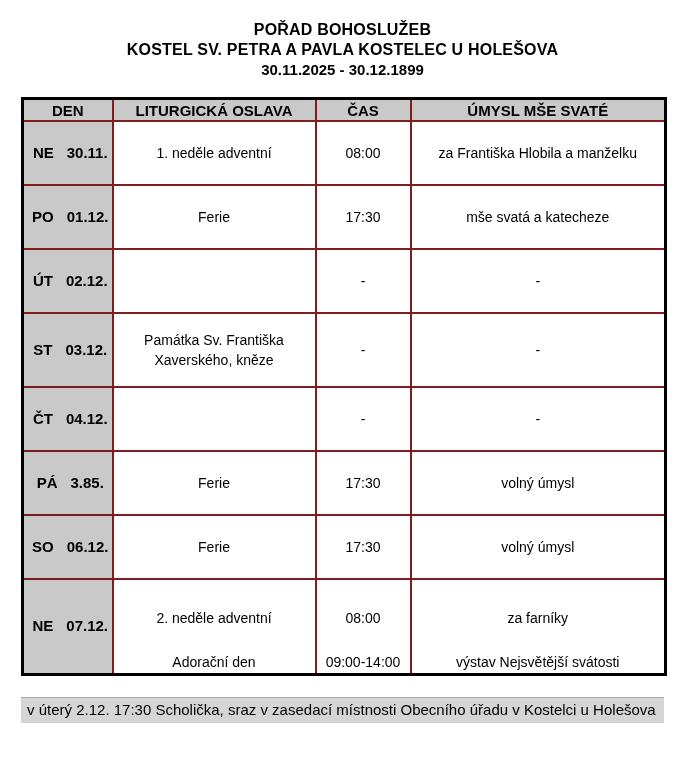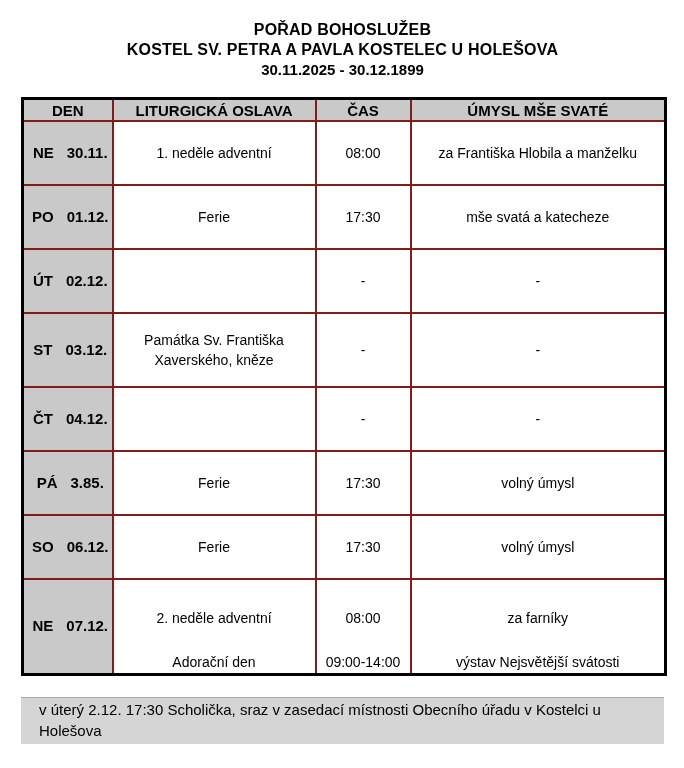--- a/index.html
+++ b/index.html
@@ -95,21 +95,21 @@
   }
   
   .note {
     margin-top: 21px;
     width: 643px;
     box-sizing: border-box;
     background: var(--note-bg, #d5d5d5);
     border-top: 1px solid #a8a8a8;
     font-size: 15px;
     line-height: 21px;
-    padding: 1px 8px 3px 18px;
+    padding: 1px 8px 3px 6px;
   }
 </style>
 </head>
 <body>
 
 <div class="container">
 
   <div class="title-block">
     <div class="title-main">POŘAD BOHOSLUŽEB</div>
     <div class="title-main">KOSTEL SV. PETRA A PAVLA KOSTELEC U HOLEŠOVA</div>

